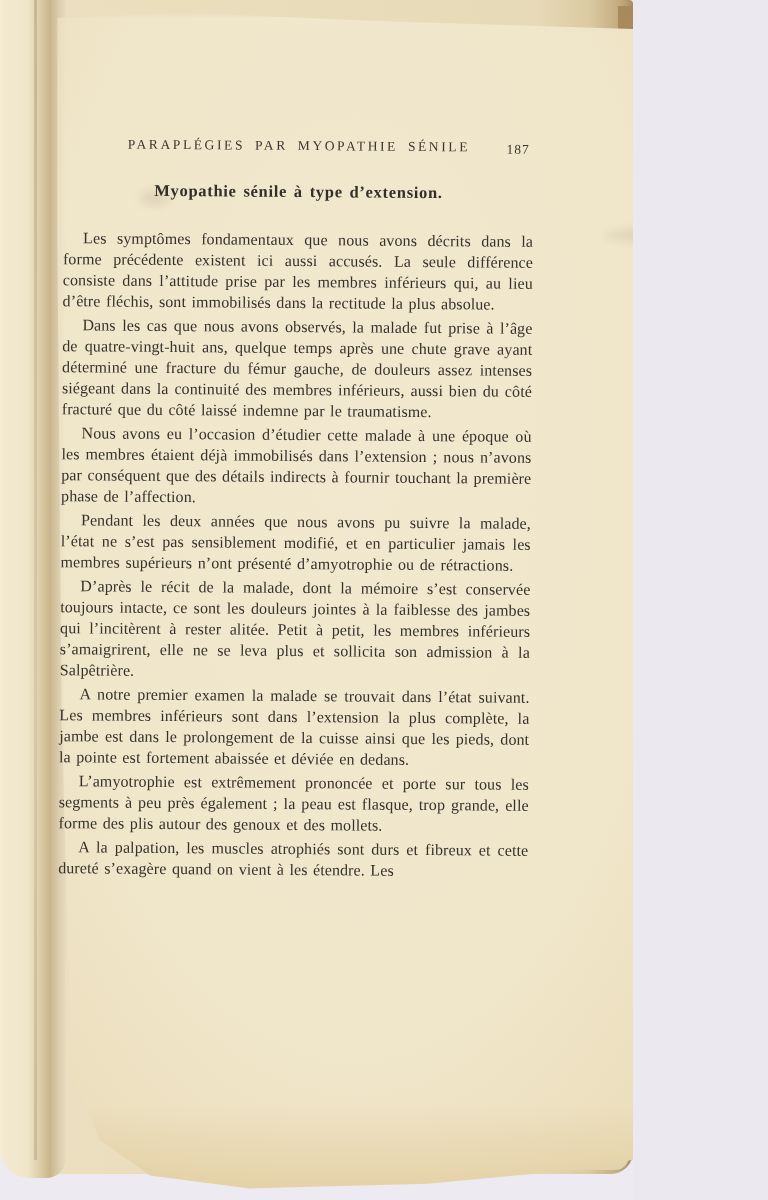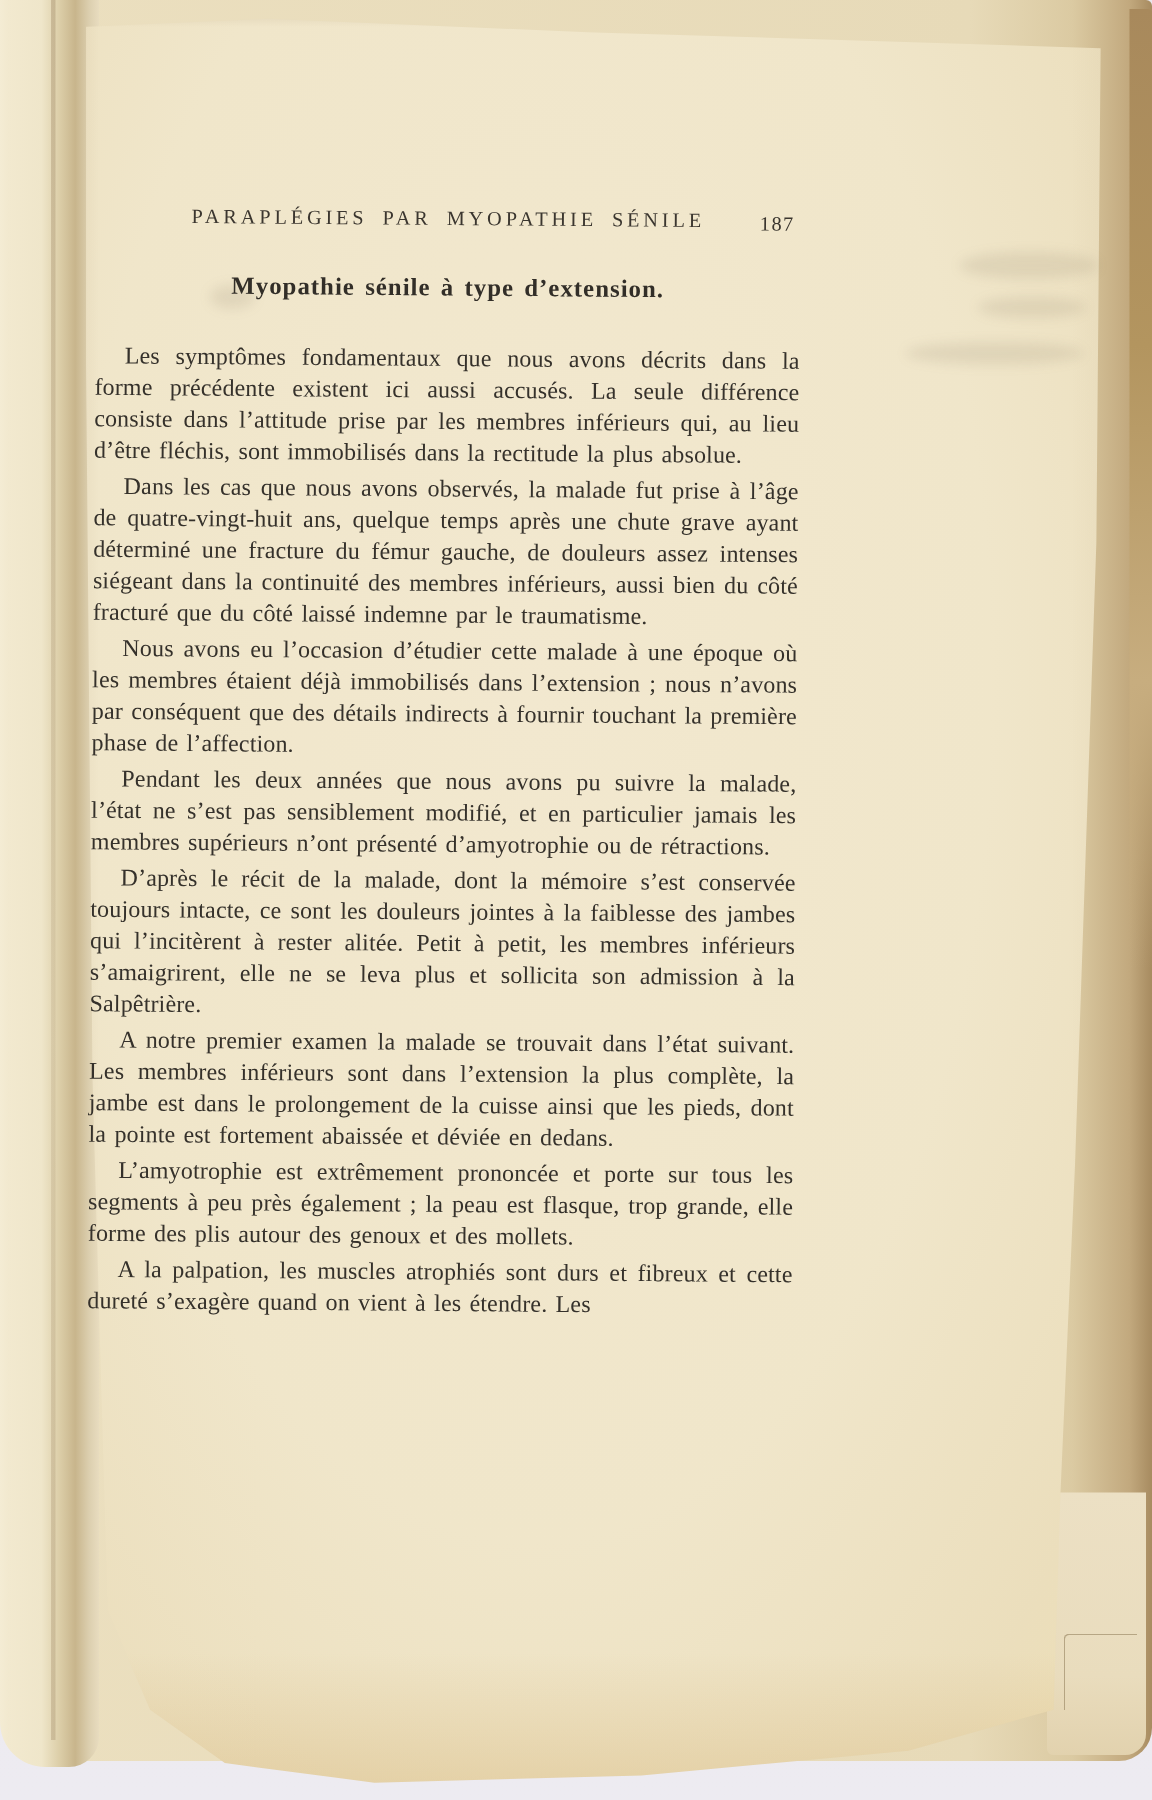--- a/index.html
+++ b/index.html
@@ -1,17 +1,17 @@
 <!DOCTYPE html>
 <html><head>
 <meta charset="utf-8">
 <style>
   html,body{margin:0;padding:0;}
   body{width:768px;height:1200px;overflow:hidden;background:#ebe9ef;}
-  .photo{position:relative;width:768px;height:1200px;background:linear-gradient(180deg,#e9e7ed 0%,#ece9ee 60%,#edebf1 100%);overflow:hidden;font-family:"Liberation Serif",serif;}
+  .photo{position:relative;width:633px;height:1200px;background:linear-gradient(180deg,#e9e7ed 0%,#ece9ee 60%,#edebf1 100%);overflow:hidden;font-family:"Liberation Serif",serif;}
 
   
   .book-stack{position:absolute;left:10px;top:0;right:0;bottom:26px;z-index:1;
     background:linear-gradient(90deg,#ebdfbf 0%,#e7dab8 84%,#dbcaa2 93%,#c2a97e 98%,#a78b60 100%);
     border-radius:2px 4px 22px 8px;}
   .fore-edge{position:absolute;right:0;top:6px;width:15px;height:640px;z-index:2;
     background:linear-gradient(180deg,#a8895c 0%,#b3955f 35%,#c7ad7f 70%,rgba(199,173,127,0) 100%);
     border-radius:0 3px 0 0;}
   .under-corner{position:absolute;right:4px;bottom:30px;width:66px;height:175px;z-index:2;
     background:linear-gradient(180deg,#ece0c4 0%,#e9dcbd 70%,#e2d2ae 100%);border-radius:0 0 14px 4px;}

